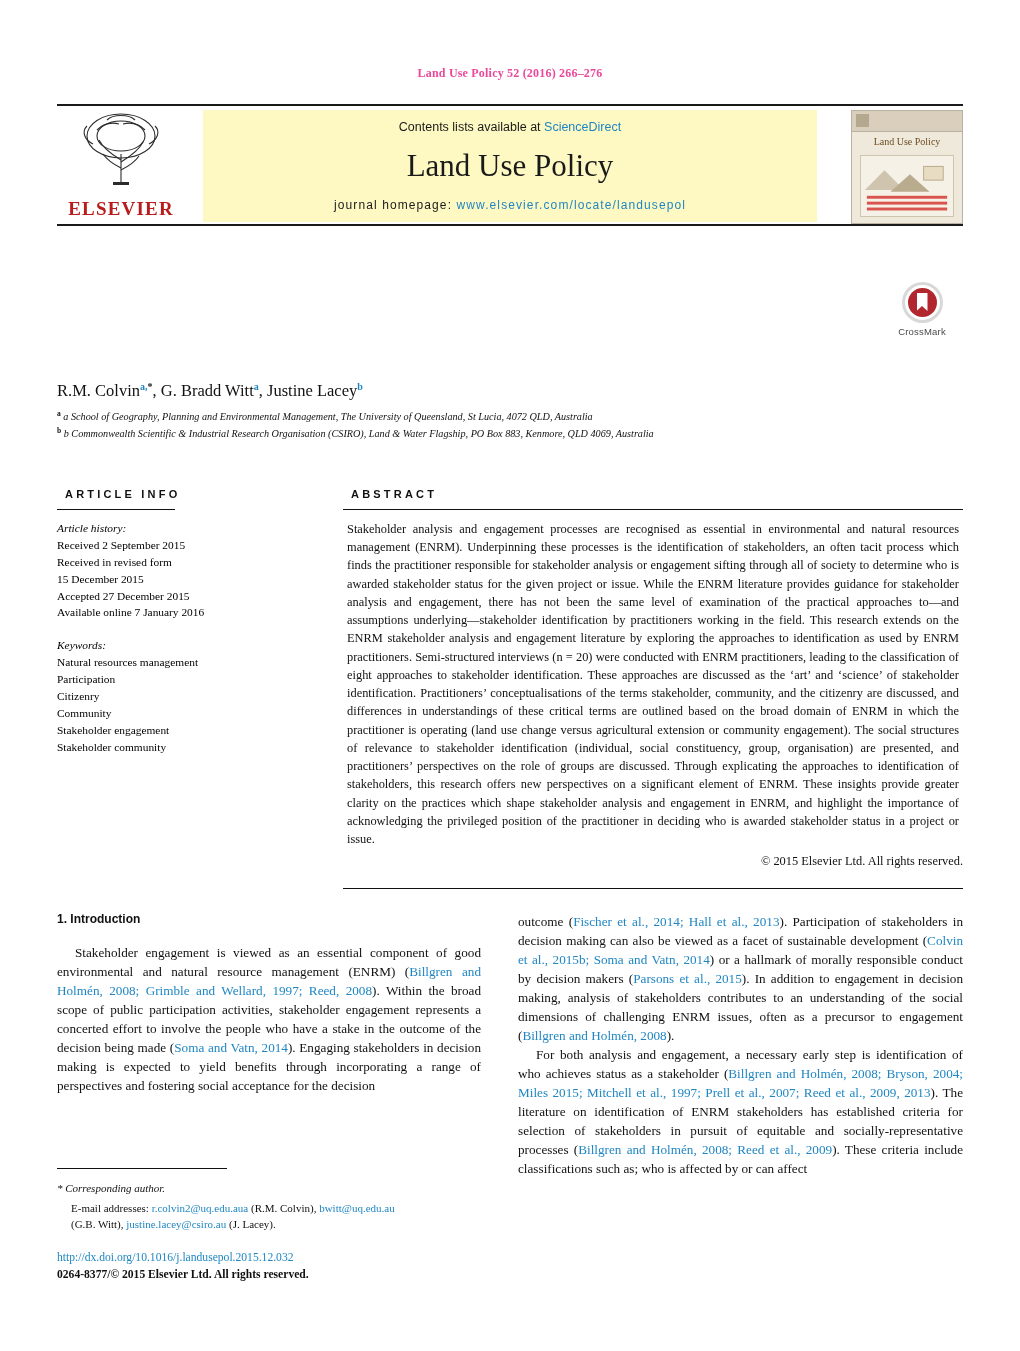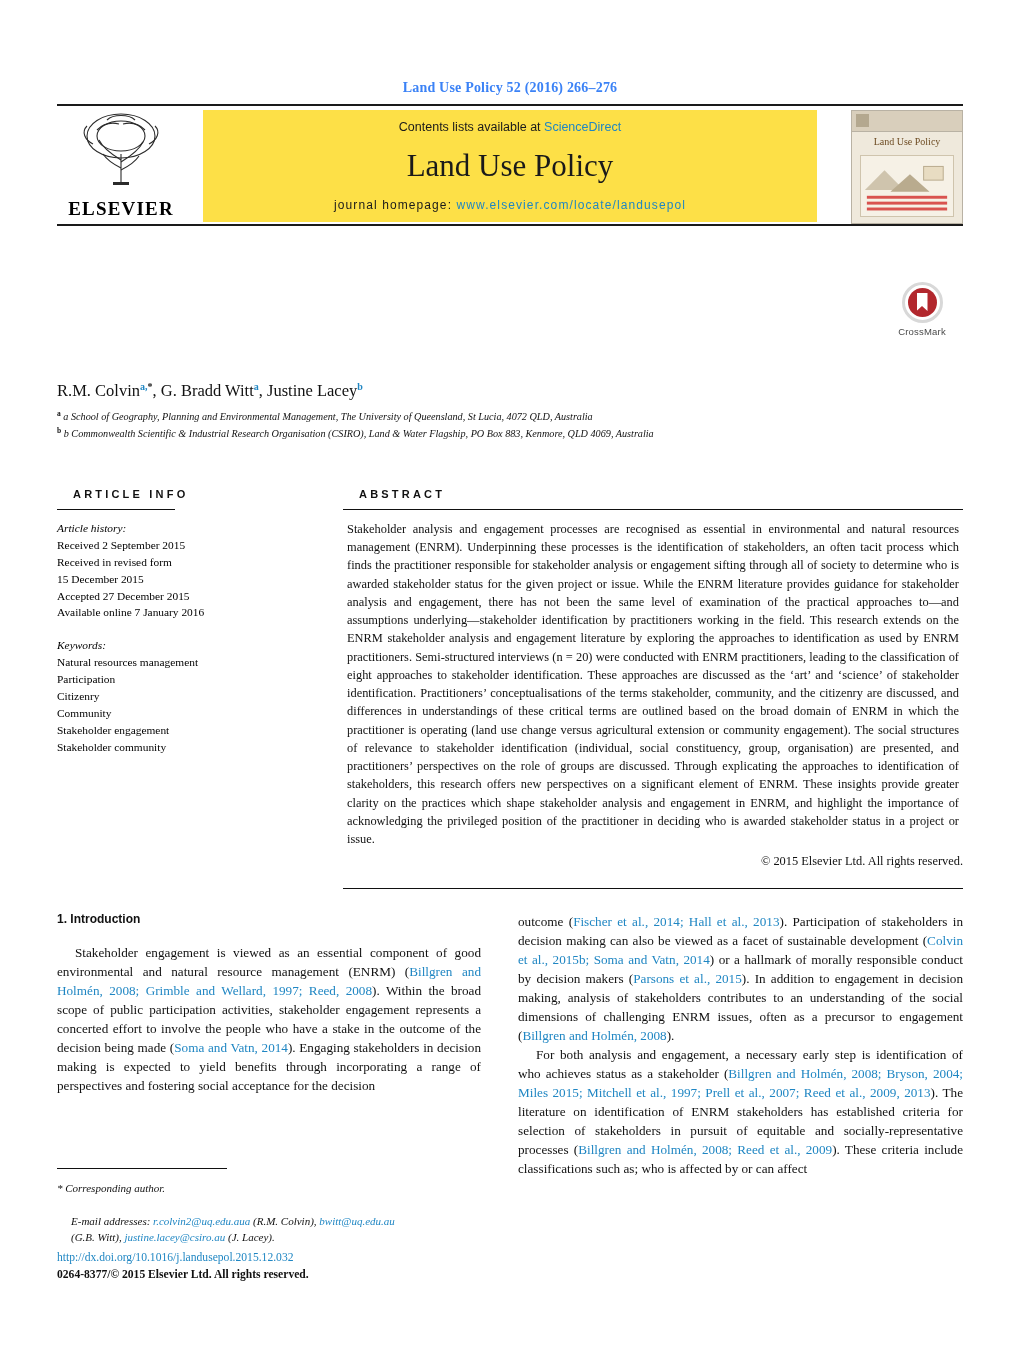--- a/index.html
+++ b/index.html
@@ -18,27 +18,27 @@
   .page {
     position: relative;
     width: 1020px;
     height: 1351px;
     box-sizing: border-box;
   }
 
   
   .running-head {
     position: absolute;
-    top: 80px;
+    top: 66px;
     left: 0;
     width: 1020px;
     text-align: center;
-    font-size: 14px;
-    font-weight: bold;
-    color: #3b82f6;
+    font-size: 12px;
+    font-weight: bold;
+    color: #ec4899;
     letter-spacing: .2px;
   }
 
   
   .masthead {
     position: absolute;
     top: 104px;
     left: 57px;
     width: 906px;
     height: 122px;
@@ -65,29 +65,29 @@
   .elsevier-word {
     position: absolute;
     bottom: 2px;
     left: 0;
     width: 128px;
     text-align: center;
     font-family: "Liberation Serif", serif;
     font-size: 19px;
     font-weight: bold;
     letter-spacing: 1.2px;
-    color: #000000;
+    color: #b91c1c;
   }
   .masthead-center {
     position: absolute;
     top: 6px;
     left: 146px;
     width: 614px;
     height: 112px;
-    background: #fde047;
+    background: #fef9c3;
   }
   .contents-line {
     position: absolute;
     top: 10px; left: 0;
     width: 614px;
     text-align: center;
     font-family: "Liberation Sans", sans-serif;
     font-size: 12.5px;
     color: #1a1a1a;
   }
@@ -263,21 +263,21 @@
     top: 488px;
     left: 343px;
     width: 620px;
   }
   .sec-head {
     font-family: "Liberation Sans", sans-serif;
     font-size: 11px;
     font-weight: bold;
     letter-spacing: 3.2px;
     color: #111111;
-    margin: 0 0 9px 16px;
+    margin: 0 0 9px 8px;
   }
   .hr-thin {
     height: 1px;
     background: #111111;
     margin-bottom: 10px;
   }
   .hr-thin.short { width: 118px; }
   .info-label {
     font-style: italic;
     font-size: 11.4px;
@@ -354,22 +354,21 @@
     left: 57px;
     width: 424px;
     font-size: 11px;
     line-height: 1.5;
     color: #111111;
   }
   .footnotes .corr {
     font-style: italic;
   }
   .footnotes .emails {
-    font-style: italic;
-    margin-top: 16px;
+    margin-top: 3px;
     padding-left: 14px;
   }
   .link { color: #1f86c3; }
   .doi-block {
     position: absolute;
     top: 1249px;
     left: 57px;
     width: 500px;
     font-size: 11.6px;
     line-height: 1.5;

